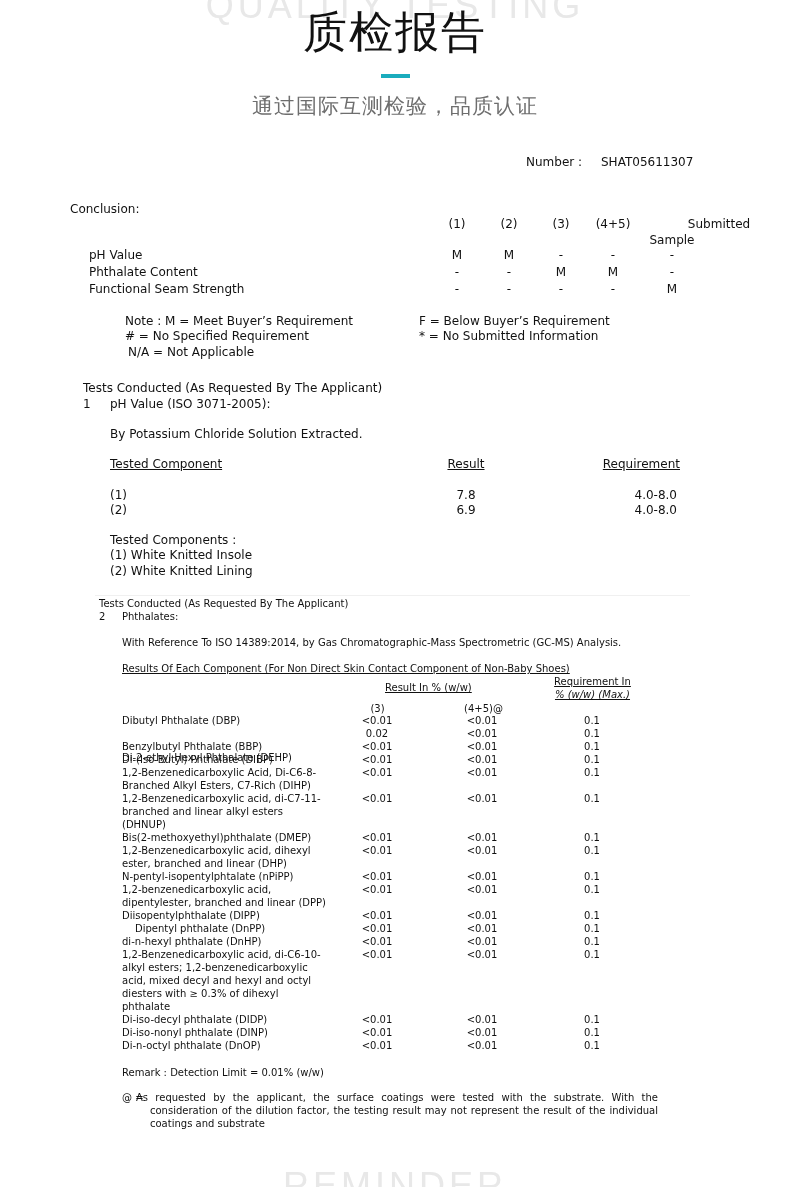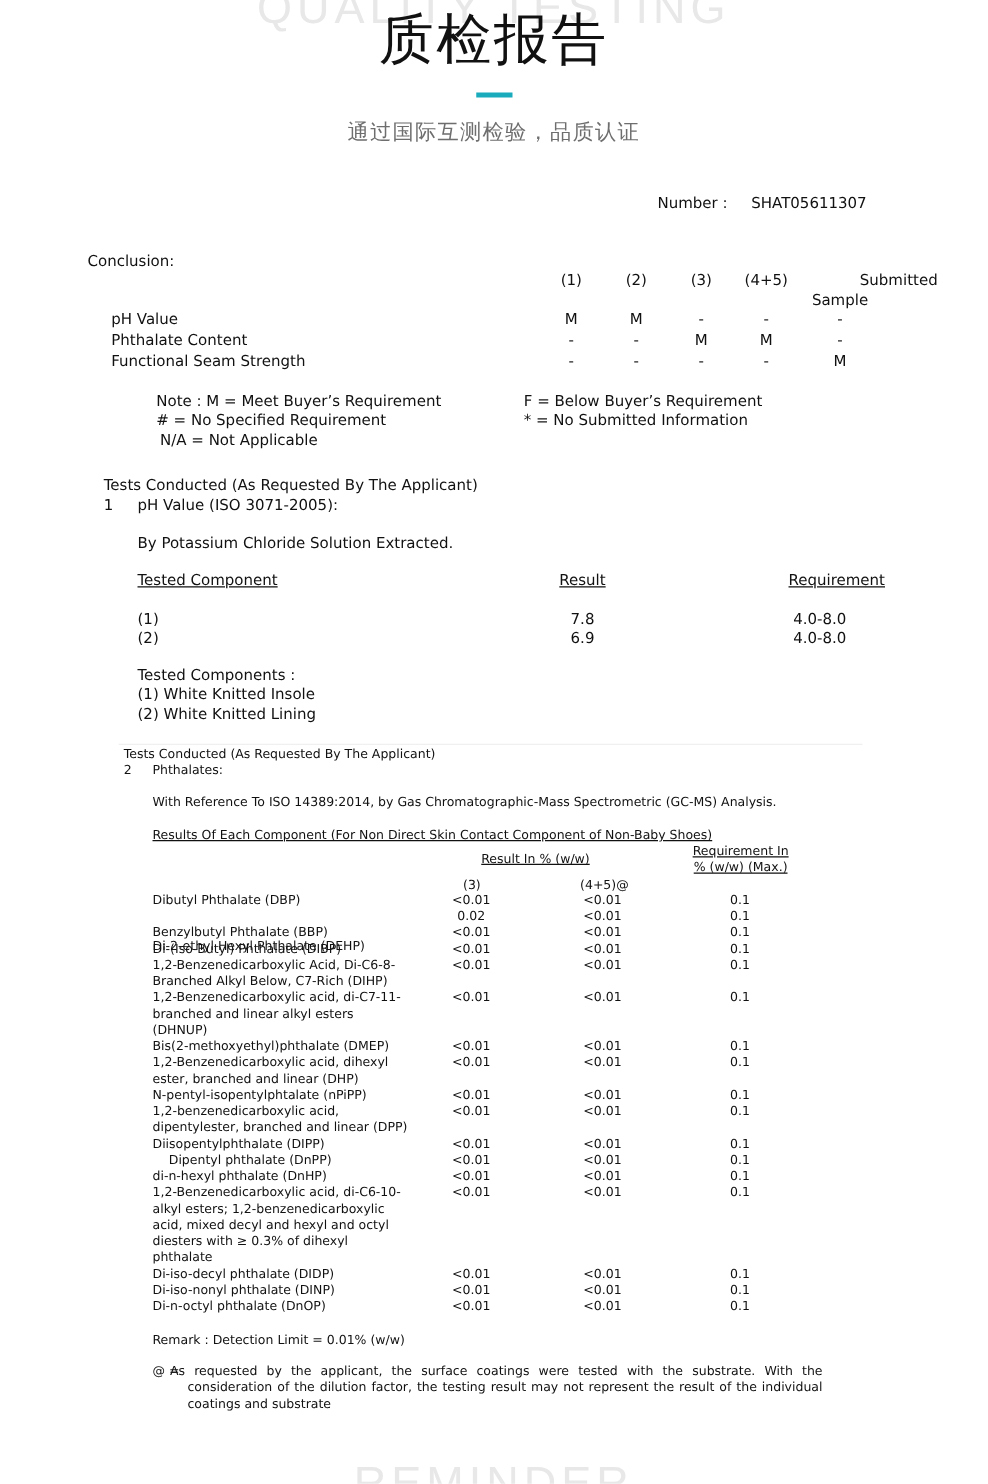--- a/index.html
+++ b/index.html
@@ -15,21 +15,21 @@
     color: #e8e8e8; line-height: 40px;
   }
   .title {
     position: absolute; left: 0; width: 790px; top: 6px; text-align: center;
     font-family: Liberation Sans, sans-serif; font-size: 44px; font-weight: normal; color: #111;
     line-height: 52px; letter-spacing: 2px;
   }
   .accent-bar { position: absolute; left: 381px; top: 74px; width: 29px; height: 4px; background: #1aacbd; }
   .subtitle {
     position: absolute; left: 0; width: 790px; top: 94px; text-align: center;
-    font-size: 17px; color: #6e6e6e; line-height: 24px; letter-spacing: 1px;
+    font-size: 21px; color: #6e6e6e; line-height: 24px; letter-spacing: 1px;
   }
 
   
   .s1 { font-size: 12px; line-height: 16px; color: #111; }
   .c { text-align: center; }
   .r { text-align: right; }
   .u { text-decoration: underline; }
 
   
   .s2 { font-size: 10px; line-height: 13px; color: #111; }
@@ -99,21 +99,21 @@
   </div>
 
   <div>
     <span class="abs s1" style="left:83px;top:380px;">Tests Conducted (As Requested By The Applicant)</span>
     <span class="abs s1" style="left:83px;top:396px;">1</span>
     <span class="abs s1" style="left:110px;top:396px;">pH Value (ISO 3071-2005):</span>
     <span class="abs s1" style="left:110px;top:426px;">By Potassium Chloride Solution Extracted.</span>
 
     <span class="abs s1 u" style="left:110px;top:456px;">Tested Component</span>
     <span class="abs s1 u c" style="left:436px;width:60px;top:456px;">Result</span>
-    <span class="abs s1 u r" style="left:608px;width:100px;top:456px;">Requirement</span>
+    <span class="abs s1 u r" style="left:580px;width:100px;top:456px;">Requirement</span>
 
     <div>
       <span class="abs s1" style="left:110px;top:487px;">(1)</span>
       <span class="abs s1 c" style="left:436px;width:60px;top:487px;">7.8</span>
       <span class="abs s1 r" style="left:592px;width:85px;top:487px;">4.0-8.0</span>
     </div>
     <div>
       <span class="abs s1" style="left:110px;top:502px;">(2)</span>
       <span class="abs s1 c" style="left:436px;width:60px;top:502px;">6.9</span>
       <span class="abs s1 r" style="left:592px;width:85px;top:502px;">4.0-8.0</span>
@@ -128,21 +128,21 @@
 <div class="scan-divider"></div>
 
 <div>
   <span class="abs s2" style="left:99px;top:597px;">Tests Conducted (As Requested By The Applicant)</span>
   <span class="abs s2" style="left:99px;top:610px;">2</span>
   <span class="abs s2" style="left:122px;top:610px;">Phthalates:</span>
   <span class="abs s2" style="left:122px;top:636px;">With Reference To ISO 14389:2014, by Gas Chromatographic-Mass Spectrometric (GC-MS) Analysis.</span>
   <span class="abs s2 u" style="left:122px;top:662px;">Results Of Each Component (For Non Direct Skin Contact Component of Non-Baby Shoes)</span>
   <span class="abs s2 u" style="left:385px;top:681px;">Result In % (w/w)</span>
   <span class="abs s2 u c" style="left:545px;width:95px;top:675px;">Requirement In</span>
-  <span class="abs s2 u c" style="left:545px;width:95px;top:688px;">% (w/w) (Max.)</span>
+  <span class="abs s2 u c" style="left:545px;width:95px;top:688px;font-style:italic;">% (w/w) (Max.)</span>
   <span class="abs s2 c" style="left:355px;width:45px;top:702px;">(3)</span>
   <span class="abs s2 c" style="left:456px;width:55px;top:702px;">(4+5)@</span>
 
   <div id="phthalate-rows">
       <div>
         <span class="abs s2" style="left: 122px; top: 714px;">Dibutyl Phthalate (DBP)</span>
         <span class="abs s2 c" style="left: 352px; width: 50px; top: 714px;">&lt;0.01</span>
         <span class="abs s2 c" style="left: 457px; width: 50px; top: 714px;">&lt;0.01</span>
         <span class="abs s2 c" style="left: 567px; width: 50px; top: 714px;">0.1</span>
       </div>
@@ -159,21 +159,21 @@
         <span class="abs s2 c" style="left: 567px; width: 50px; top: 740px;">0.1</span>
       </div>
       <div>
         <span class="abs s2" style="left: 122px; top: 753px;">Di-(Iso-Butyl) Phthalate (DIBP)</span>
         <span class="abs s2 c" style="left: 352px; width: 50px; top: 753px;">&lt;0.01</span>
         <span class="abs s2 c" style="left: 457px; width: 50px; top: 753px;">&lt;0.01</span>
         <span class="abs s2 c" style="left: 567px; width: 50px; top: 753px;">0.1</span>
       </div>
       <div>
         <span class="abs s2" style="left: 122px; top: 766px;">1,2-Benzenedicarboxylic Acid, Di-C6-8-</span>
-        <span class="abs s2" style="left: 122px; top: 779px;">Branched Alkyl Below, C7-Rich (DIHP)</span>
+        <span class="abs s2" style="left: 122px; top: 779px;">Branched Alkyl Esters, C7-Rich (DIHP)</span>
         <span class="abs s2 c" style="left: 352px; width: 50px; top: 766px;">&lt;0.01</span>
         <span class="abs s2 c" style="left: 457px; width: 50px; top: 766px;">&lt;0.01</span>
         <span class="abs s2 c" style="left: 567px; width: 50px; top: 766px;">0.1</span>
       </div>
       <div>
         <span class="abs s2" style="left: 122px; top: 792px;">1,2-Benzenedicarboxylic acid, di-C7-11-</span>
         <span class="abs s2" style="left: 122px; top: 805px;">branched and linear alkyl esters</span>
         <span class="abs s2" style="left: 122px; top: 818px;">(DHNUP)</span>
         <span class="abs s2 c" style="left: 352px; width: 50px; top: 792px;">&lt;0.01</span>
         <span class="abs s2 c" style="left: 457px; width: 50px; top: 792px;">&lt;0.01</span>

